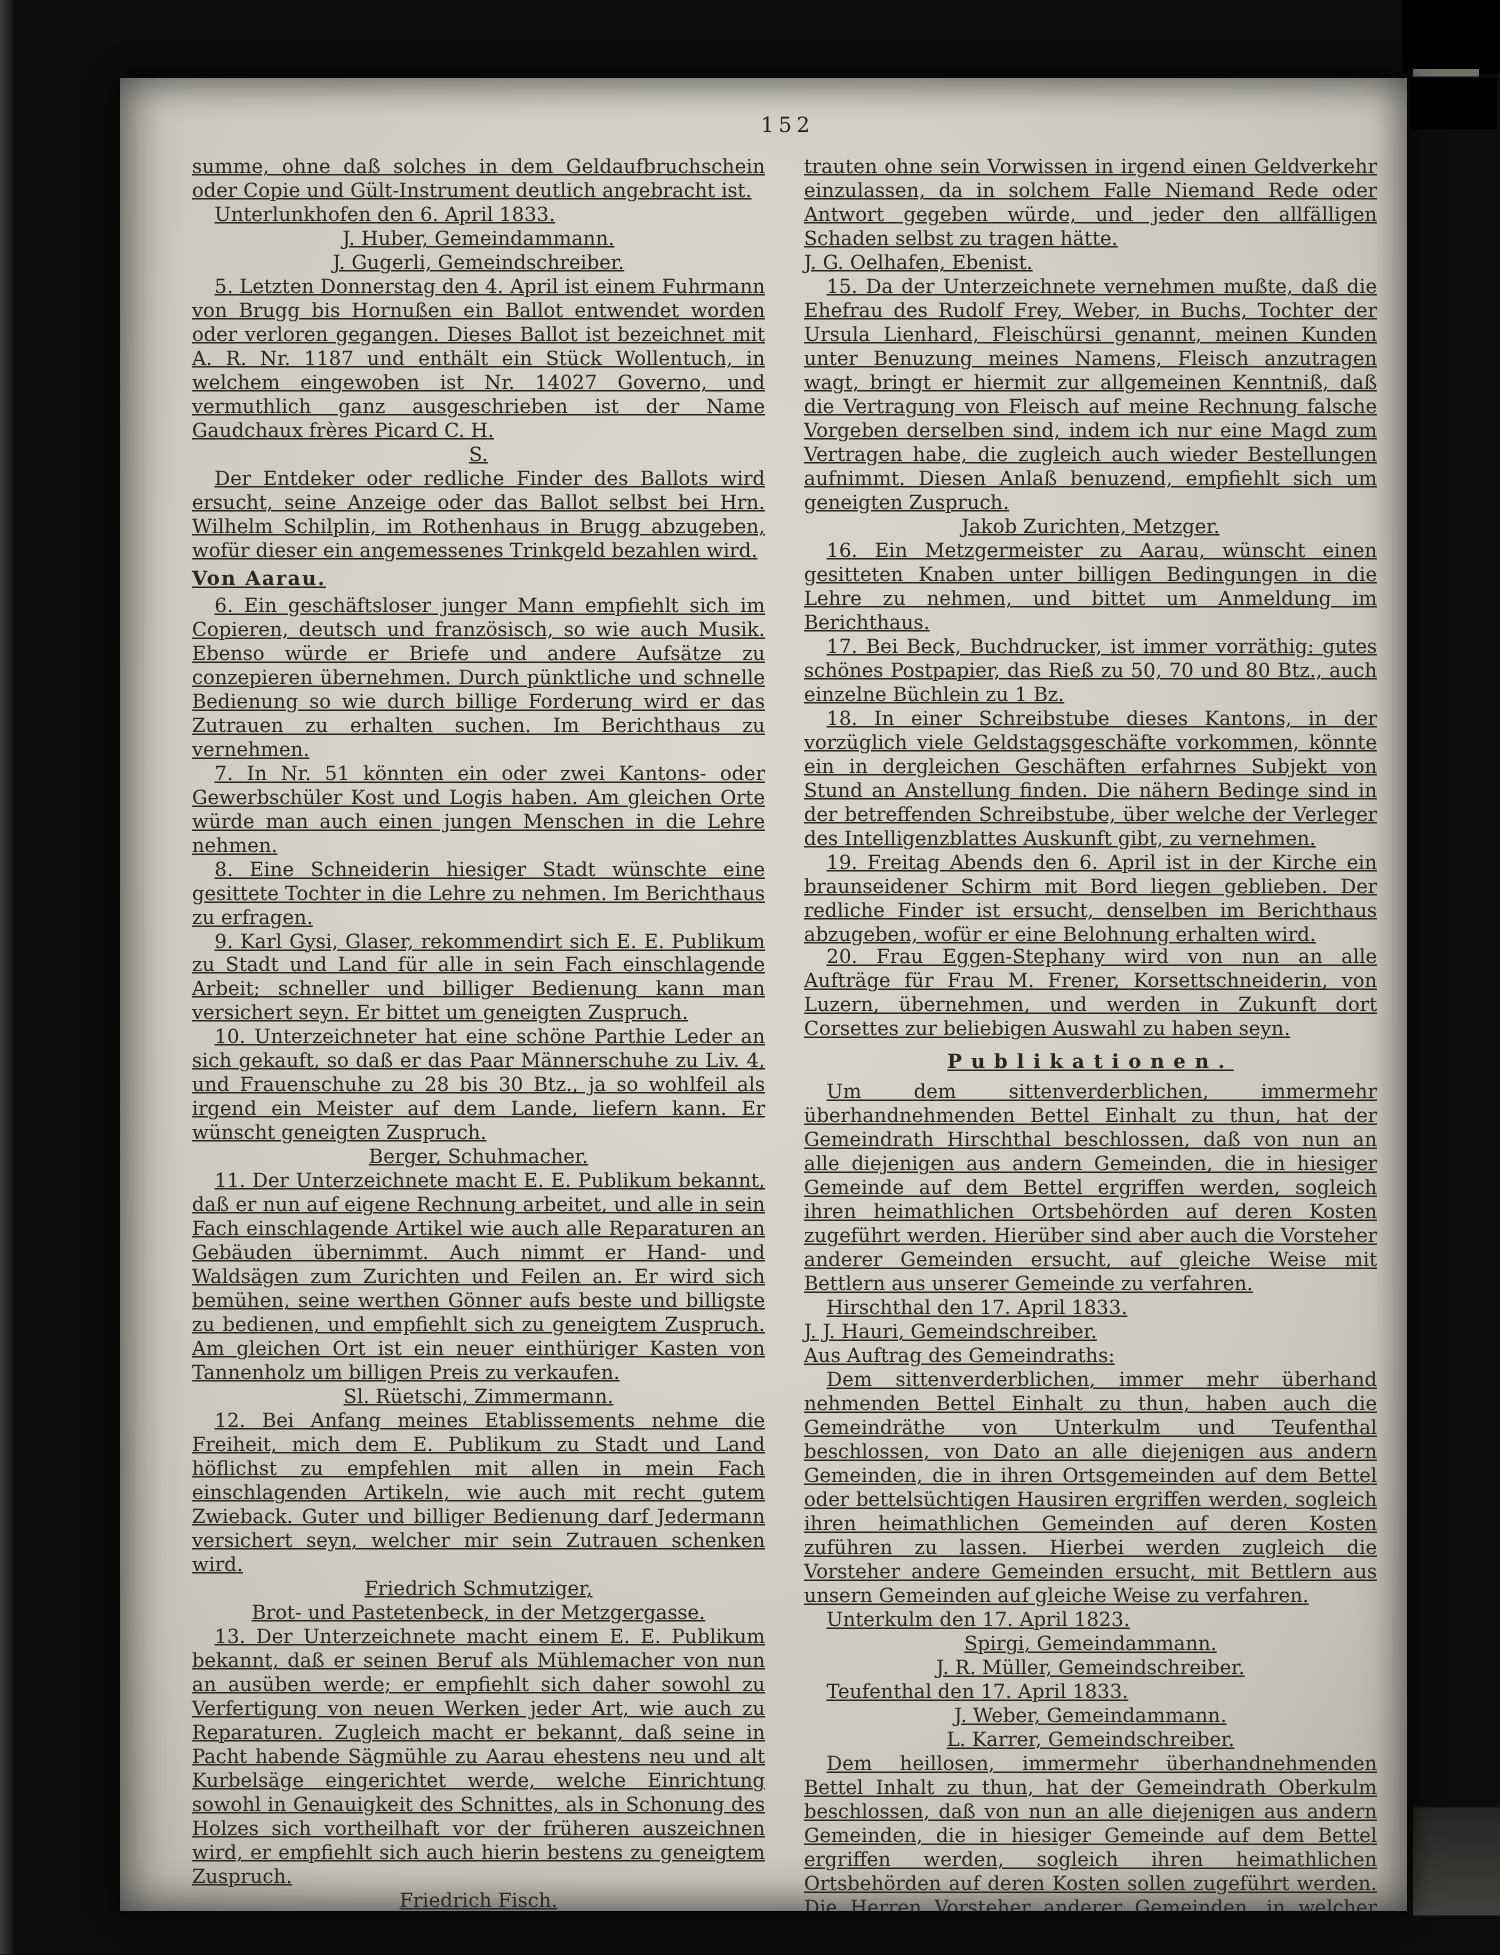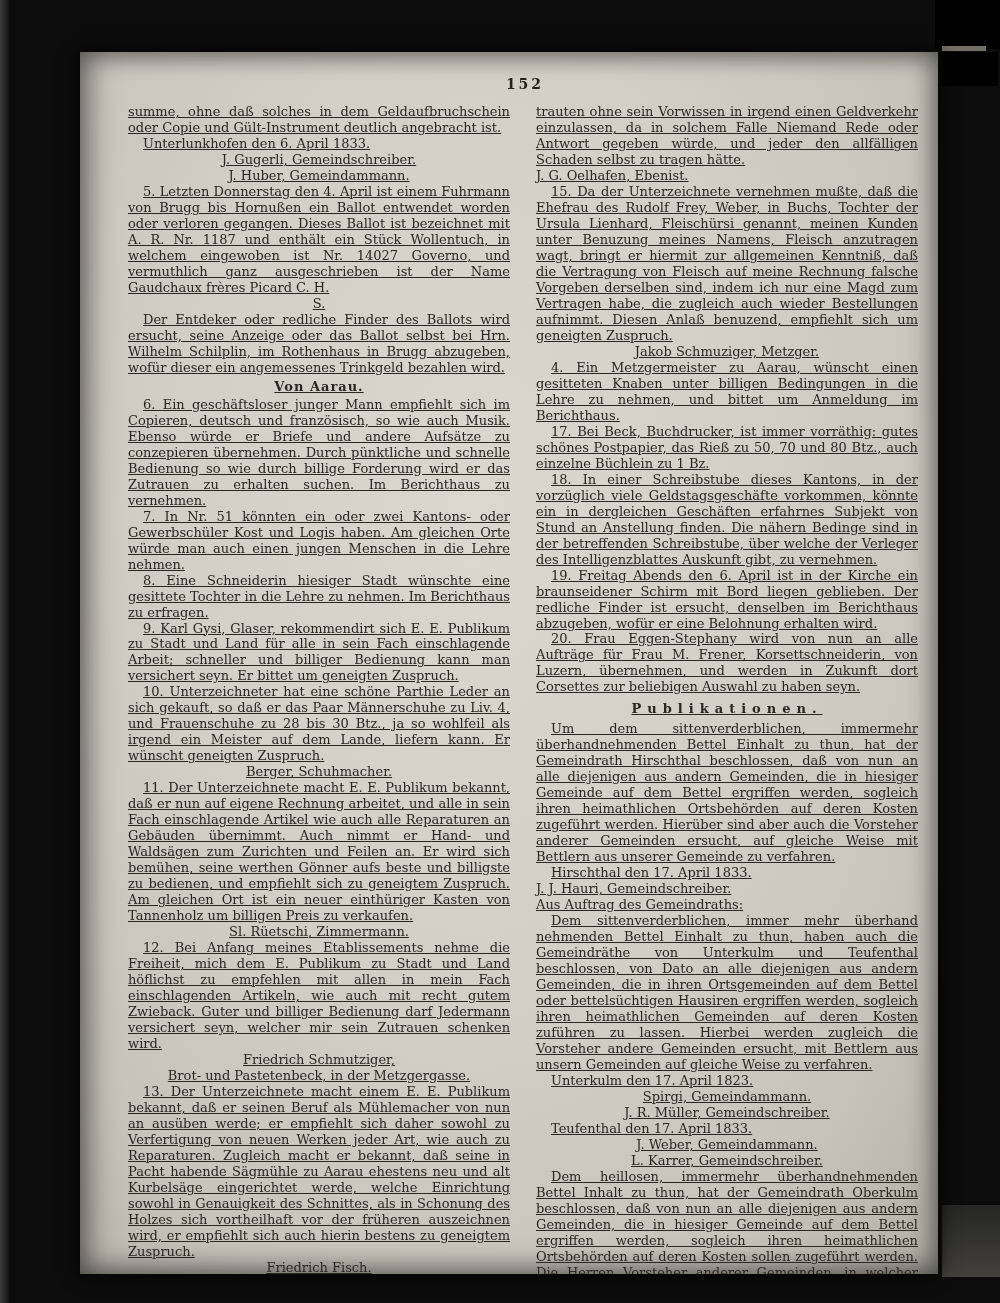--- a/index.html
+++ b/index.html
@@ -50,21 +50,21 @@
       inset -10px 0 22px rgba(0,0,0,.22),
       inset 0 -12px 24px rgba(0,0,0,.20),
       inset 0 10px 20px rgba(0,0,0,.16),
       0 0 18px rgba(0,0,0,.9);
     overflow: hidden;
     color: #2a2620;
   }
   .page-number {
     text-align: center;
     font-size: 14px;
-    font-weight: bold;
+    font-weight: normal;
     letter-spacing: 3px;
     padding-top: 24px;
     margin-bottom: 12px;
     color: #262219;
     padding-left: 32px;
   }
   .columns {
     display: flex;
     gap: 26px;
     padding: 0 20px 0 48px;
@@ -77,21 +77,21 @@
     hyphens: auto;
     text-decoration: underline;
   }
   .col p { margin: 0; padding: 0; }
   .p-cont   { text-indent: 0; }
   .p-body   { text-indent: 15px; }
   .p-date   { text-indent: 15px; }
   .p-center { text-align: center; text-indent: 0; }
   .p-right  { text-align: left; padding-right: 36px; text-indent: 0; }
   .p-heading {
-    text-align: center; text-indent: 0;
+    text-indent: 0;
     margin: 3px 0 2px 0 !important;
     font-weight: bold;
     letter-spacing: 1px;
   }
   .p-heading-spaced {
     text-align: center; text-indent: 0;
     margin: 6px 0 4px 0 !important;
     font-weight: bold;
     letter-spacing: 6px;
   }
@@ -110,22 +110,22 @@
   <div class="paper">
 
     <div class="page-number">152</div>
 
     <div class="columns">
 
       <div class="col">
 
       <p class="p-cont">summe, ohne daß solches in dem Geldaufbruchschein oder Copie und Gült-Instrument deutlich angebracht ist.</p>
           <p class="p-date">Unterlunkhofen den 6. April 1833.</p>
+          <p class="p-center">J. Huber, Gemeindammann.</p>
           <p class="p-center">J. Gugerli, Gemeindschreiber.</p>
-          <p class="p-center">J. Huber, Gemeindammann.</p>
           <p class="p-body">5. Letzten Donnerstag den 4. April ist einem Fuhrmann von Brugg bis Hornußen ein Ballot entwendet worden oder verloren gegangen. Dieses Ballot ist bezeichnet mit A. R. Nr. 1187 und enthält ein Stück Wollentuch, in welchem eingewoben ist Nr. 14027 Governo, und vermuthlich ganz ausgeschrieben ist der Name Gaudchaux frères Picard C. H.</p>
           <p class="p-center">S.</p>
           <p class="p-body">Der Entdeker oder redliche Finder des Ballots wird ersucht, seine Anzeige oder das Ballot selbst bei Hrn. Wilhelm Schilplin, im Rothenhaus in Brugg abzugeben, wofür dieser ein angemessenes Trinkgeld bezahlen wird.</p>
           <p class="p-heading">Von Aarau.</p>
           <p class="p-body">6. Ein geschäftsloser junger Mann empfiehlt sich im Copieren, deutsch und französisch, so wie auch Musik. Ebenso würde er Briefe und andere Aufsätze zu conzepieren übernehmen. Durch pünktliche und schnelle Bedienung so wie durch billige Forderung wird er das Zutrauen zu erhalten suchen. Im Berichthaus zu vernehmen.</p>
           <p class="p-body">7. In Nr. 51 könnten ein oder zwei Kantons- oder Gewerbschüler Kost und Logis haben. Am gleichen Orte würde man auch einen jungen Menschen in die Lehre nehmen.</p>
           <p class="p-body">8. Eine Schneiderin hiesiger Stadt wünschte eine gesittete Tochter in die Lehre zu nehmen. Im Berichthaus zu erfragen.</p>
           <p class="p-body">9. Karl Gysi, Glaser, rekommendirt sich E. E. Publikum zu Stadt und Land für alle in sein Fach einschlagende Arbeit; schneller und billiger Bedienung kann man versichert seyn. Er bittet um geneigten Zuspruch.</p>
           <p class="p-body">10. Unterzeichneter hat eine schöne Parthie Leder an sich gekauft, so daß er das Paar Männerschuhe zu Liv. 4, und Frauenschuhe zu 28 bis 30 Btz., ja so wohlfeil als irgend ein Meister auf dem Lande, liefern kann. Er wünscht geneigten Zuspruch.</p>
           <p class="p-center">Berger, Schuhmacher.</p>
@@ -137,22 +137,22 @@
           <p class="p-body">13. Der Unterzeichnete macht einem E. E. Publikum bekannt, daß er seinen Beruf als Mühlemacher von nun an ausüben werde; er empfiehlt sich daher sowohl zu Verfertigung von neuen Werken jeder Art, wie auch zu Reparaturen. Zugleich macht er bekannt, daß seine in Pacht habende Sägmühle zu Aarau ehestens neu und alt Kurbelsäge eingerichtet werde, welche Einrichtung sowohl in Genauigkeit des Schnittes, als in Schonung des Holzes sich vortheilhaft vor der früheren auszeichnen wird, er empfiehlt sich auch hierin bestens zu geneigtem Zuspruch.</p>
           <p class="p-center">Friedrich Fisch.</p>
           <p class="p-body">14. Der Unterzeichnete, als Vormund des Heinrich Nüsperli, Schreiner, von Kirchberg, sieht sich nochmals genöthiget, Jedermann zu warnen, sich mit seinem Anver-</p>
         </div>
 
       <div class="col">
 
       <p class="p-cont">trauten ohne sein Vorwissen in irgend einen Geldverkehr einzulassen, da in solchem Falle Niemand Rede oder Antwort gegeben würde, und jeder den allfälligen Schaden selbst zu tragen hätte.</p>
           <p class="p-right">J. G. Oelhafen, Ebenist.</p>
           <p class="p-body">15. Da der Unterzeichnete vernehmen mußte, daß die Ehefrau des Rudolf Frey, Weber, in Buchs, Tochter der Ursula Lienhard, Fleischürsi genannt, meinen Kunden unter Benuzung meines Namens, Fleisch anzutragen wagt, bringt er hiermit zur allgemeinen Kenntniß, daß die Vertragung von Fleisch auf meine Rechnung falsche Vorgeben derselben sind, indem ich nur eine Magd zum Vertragen habe, die zugleich auch wieder Bestellungen aufnimmt. Diesen Anlaß benuzend, empfiehlt sich um geneigten Zuspruch.</p>
-          <p class="p-center">Jakob Schmuziger, Metzger.</p>
-          <p class="p-body">4. Ein Metzgermeister zu Aarau, wünscht einen gesitteten Knaben unter billigen Bedingungen in die Lehre zu nehmen, und bittet um Anmeldung im Berichthaus.</p>
+          <p class="p-center">Jakob Zurichten, Metzger.</p>
+          <p class="p-body">16. Ein Metzgermeister zu Aarau, wünscht einen gesitteten Knaben unter billigen Bedingungen in die Lehre zu nehmen, und bittet um Anmeldung im Berichthaus.</p>
           <p class="p-body">17. Bei Beck, Buchdrucker, ist immer vorräthig: gutes schönes Postpapier, das Rieß zu 50, 70 und 80 Btz., auch einzelne Büchlein zu 1 Bz.</p>
           <p class="p-body">18. In einer Schreibstube dieses Kantons, in der vorzüglich viele Geldstagsgeschäfte vorkommen, könnte ein in dergleichen Geschäften erfahrnes Subjekt von Stund an Anstellung finden. Die nähern Bedinge sind in der betreffenden Schreibstube, über welche der Verleger des Intelligenzblattes Auskunft gibt, zu vernehmen.</p>
           <p class="p-body">19. Freitag Abends den 6. April ist in der Kirche ein braunseidener Schirm mit Bord liegen geblieben. Der redliche Finder ist ersucht, denselben im Berichthaus abzugeben, wofür er eine Belohnung erhalten wird.</p>
           <p class="p-body">20. Frau Eggen-Stephany wird von nun an alle Aufträge für Frau M. Frener, Korsettschneiderin, von Luzern, übernehmen, und werden in Zukunft dort Corsettes zur beliebigen Auswahl zu haben seyn.</p>
           <p class="p-heading-spaced">Publikationen.</p>
           <p class="p-body">Um dem sittenverderblichen, immermehr überhandnehmenden Bettel Einhalt zu thun, hat der Gemeindrath Hirschthal beschlossen, daß von nun an alle diejenigen aus andern Gemeinden, die in hiesiger Gemeinde auf dem Bettel ergriffen werden, sogleich ihren heimathlichen Ortsbehörden auf deren Kosten zugeführt werden. Hierüber sind aber auch die Vorsteher anderer Gemeinden ersucht, auf gleiche Weise mit Bettlern aus unserer Gemeinde zu verfahren.</p>
           <p class="p-date">Hirschthal den 17. April 1833.</p>
           <p class="p-right">J. J. Hauri, Gemeindschreiber.</p>
           <p class="p-right">Aus Auftrag des Gemeindraths:</p>
           <p class="p-body">Dem sittenverderblichen, immer mehr überhand nehmenden Bettel Einhalt zu thun, haben auch die Gemeindräthe von Unterkulm und Teufenthal beschlossen, von Dato an alle diejenigen aus andern Gemeinden, die in ihren Ortsgemeinden auf dem Bettel oder bettelsüchtigen Hausiren ergriffen werden, sogleich ihren heimathlichen Gemeinden auf deren Kosten zuführen zu lassen. Hierbei werden zugleich die Vorsteher andere Gemeinden ersucht, mit Bettlern aus unsern Gemeinden auf gleiche Weise zu verfahren.</p>

